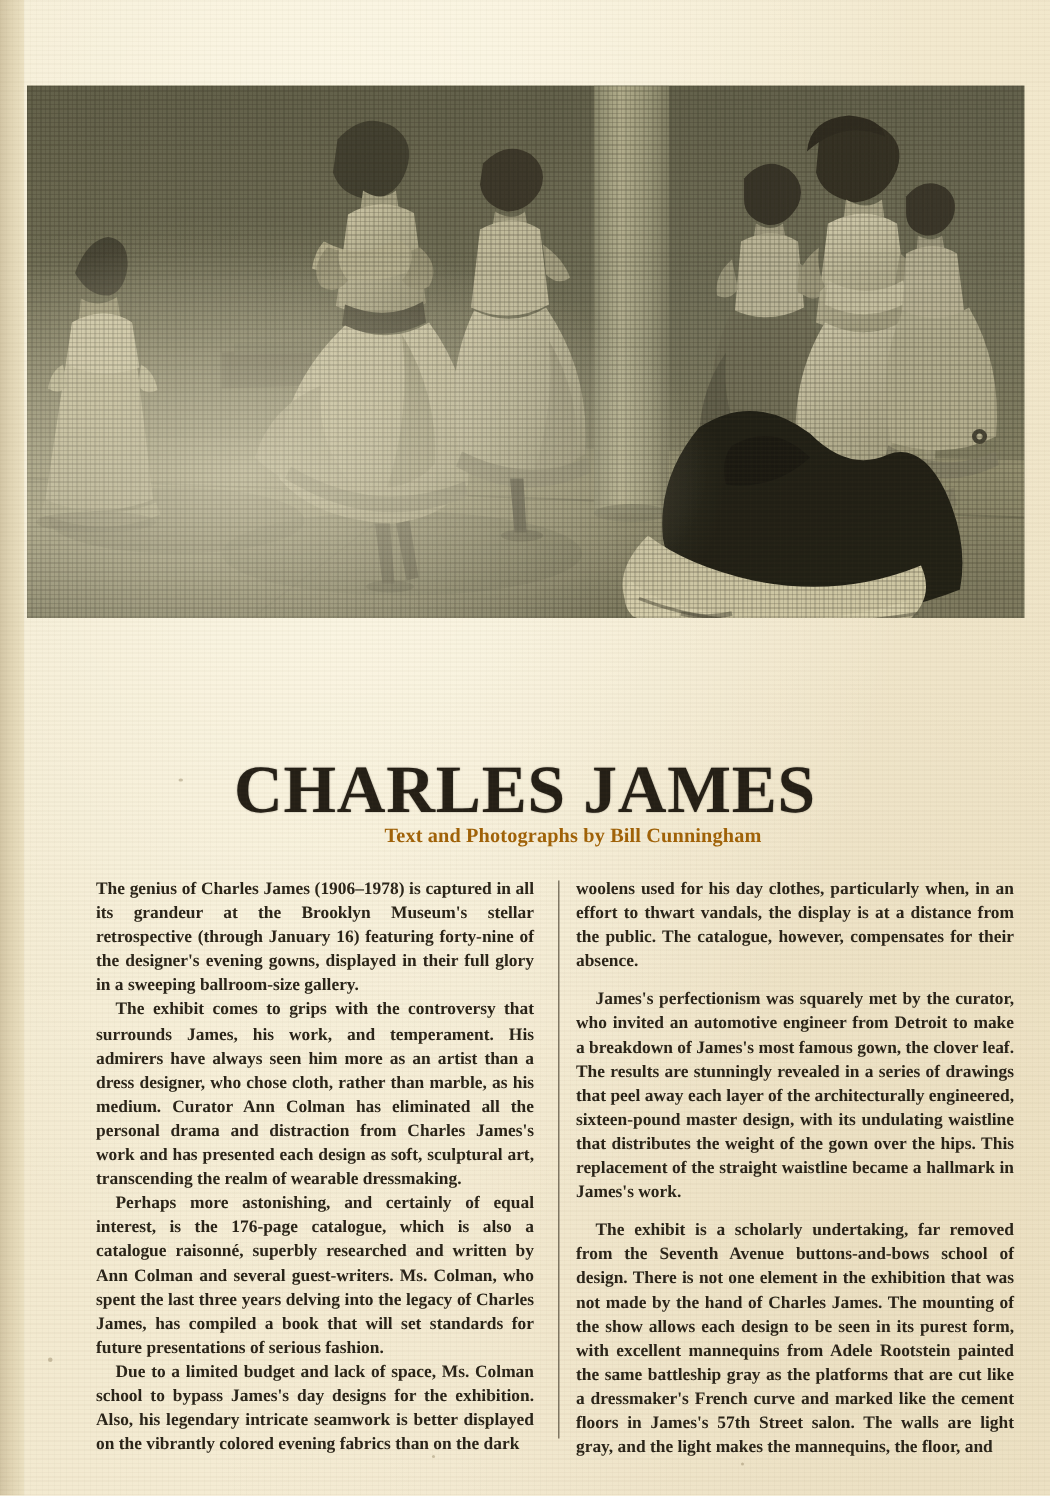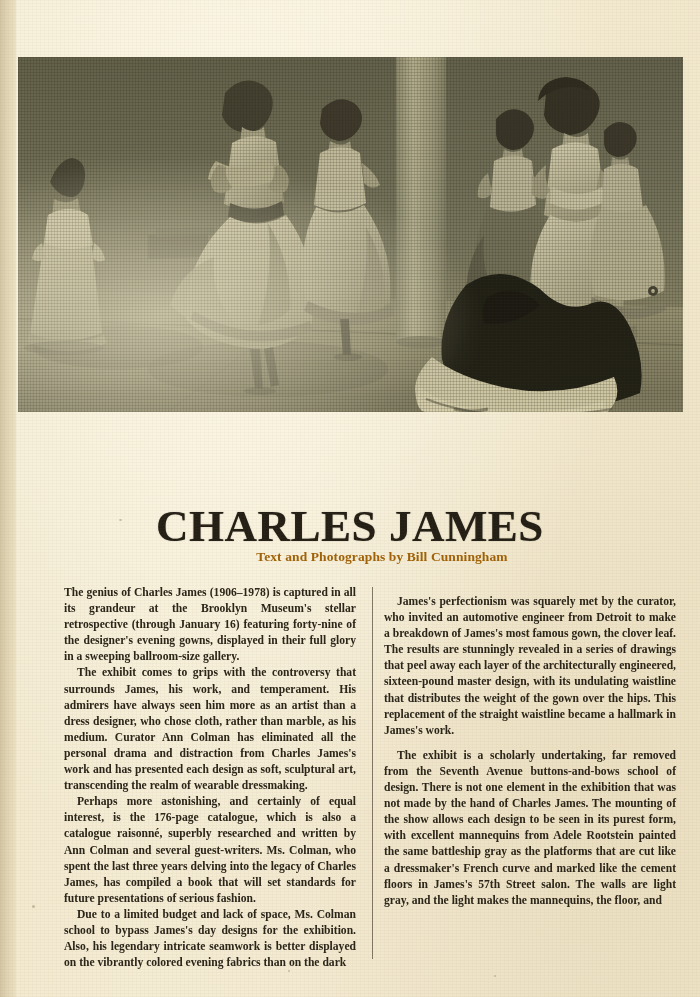--- a/index.html
+++ b/index.html
@@ -247,20 +247,21 @@
   <div id="rule"></div>
 
   <div class="col" id="colL">
     <p class="first">The genius of Charles James (1906–1978) is captured in all its grandeur at the Brooklyn Museum's stellar retrospective (through January 16) featuring forty-nine of the designer's evening gowns, displayed in their full glory in a sweeping ballroom-size gallery.</p>
     <p>The exhibit comes to grips with the controversy that surrounds James, his work, and temperament. His admirers have always seen him more as an artist than a dress designer, who chose cloth, rather than marble, as his medium. Curator Ann Colman has eliminated all the personal drama and distraction from Charles James's work and has presented each design as soft, sculptural art, transcending the realm of wearable dressmaking.</p>
     <p>Perhaps more astonishing, and certainly of equal interest, is the 176-page catalogue, which is also a catalogue raisonné, superbly researched and written by Ann Colman and several guest-writers. Ms. Colman, who spent the last three years delving into the legacy of Charles James, has compiled a book that will set standards for future presentations of serious fashion.</p>
     <p>Due to a limited budget and lack of space, Ms. Colman school to bypass James's day designs for the exhibition. Also, his legendary intricate seamwork is better displayed on the vibrantly colored evening fabrics than on the dark</p>
   </div>
 
   <div class="col" id="colR">
+    <p class="first">woolens used for his day clothes, particularly when, in an effort to thwart vandals, the display is at a distance from the public. The catalogue, however, compensates for their absence.</p>
     <p class="gap">James's perfectionism was squarely met by the curator, who invited an automotive engineer from Detroit to make a breakdown of James's most famous gown, the clover leaf. The results are stunningly revealed in a series of drawings that peel away each layer of the architecturally engineered, sixteen-pound master design, with its undulating waistline that distributes the weight of the gown over the hips. This replacement of the straight waistline became a hallmark in James's work.</p>
     <p class="gap">The exhibit is a scholarly undertaking, far removed from the Seventh Avenue buttons-and-bows school of design. There is not one element in the exhibition that was not made by the hand of Charles James. The mounting of the show allows each design to be seen in its purest form, with excellent mannequins from Adele Rootstein painted the same battleship gray as the platforms that are cut like a dressmaker's French curve and marked like the cement floors in James's 57th Street salon. The walls are light gray, and the light makes the mannequins, the floor, and</p>
   </div>
 </div>
 
 <div class="speck" style="left:32px;top:905px;width:3px;height:3px;"></div>
 <div class="speck" style="left:119px;top:519px;width:3px;height:2px;"></div>
 <div class="speck" style="left:288px;top:970px;width:2px;height:2px;"></div>
 <div class="speck" style="left:494px;top:975px;width:2px;height:2px;"></div>
 <div id="grain"></div>

